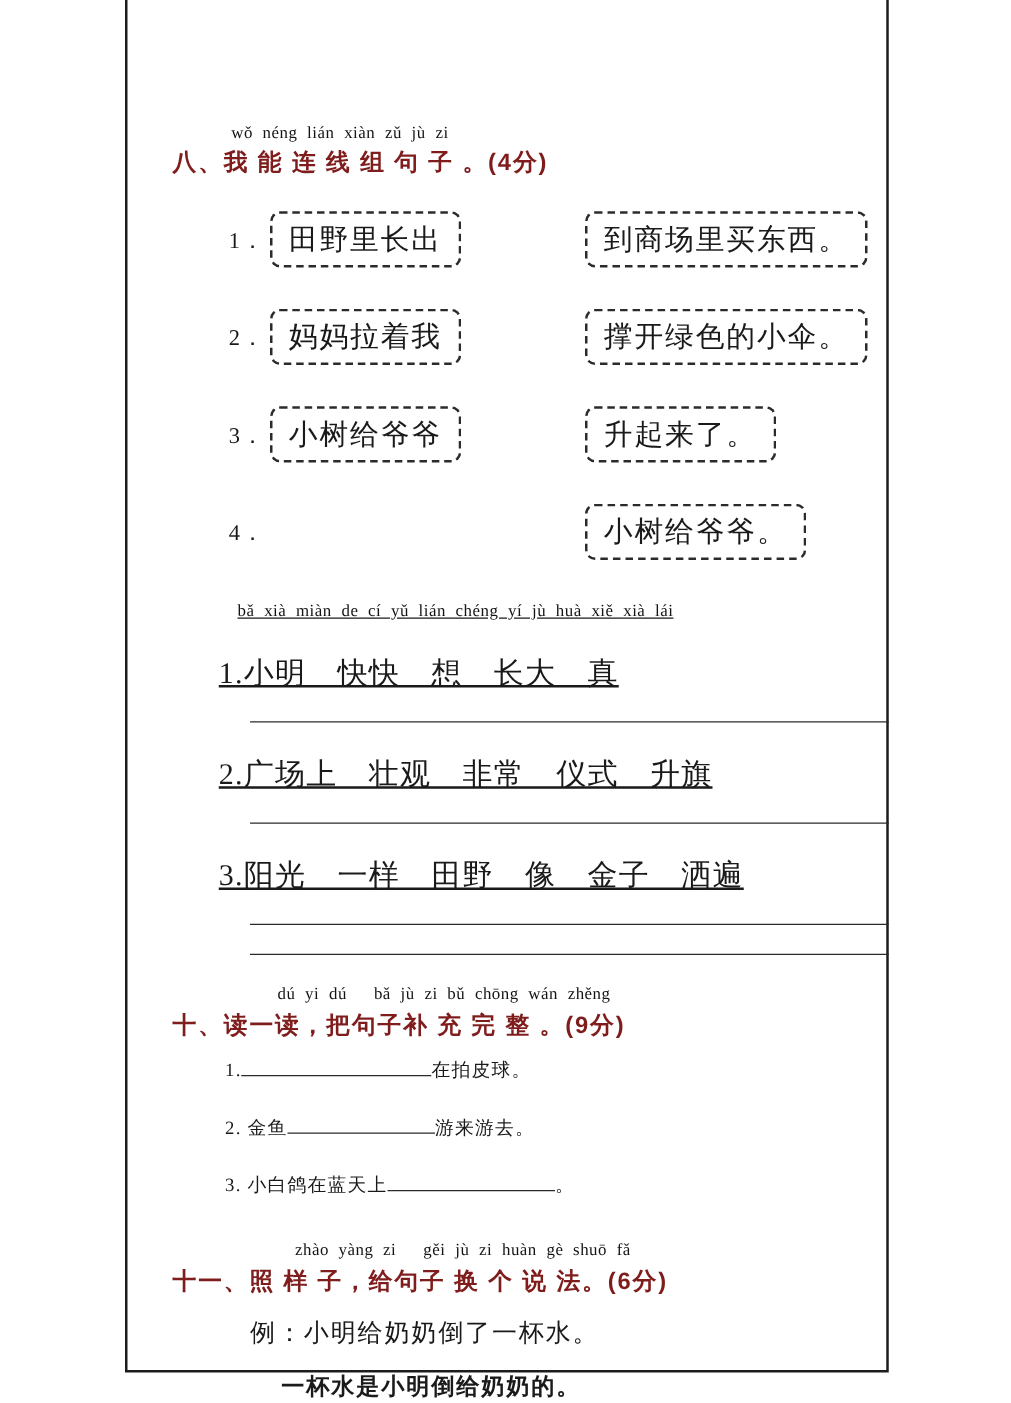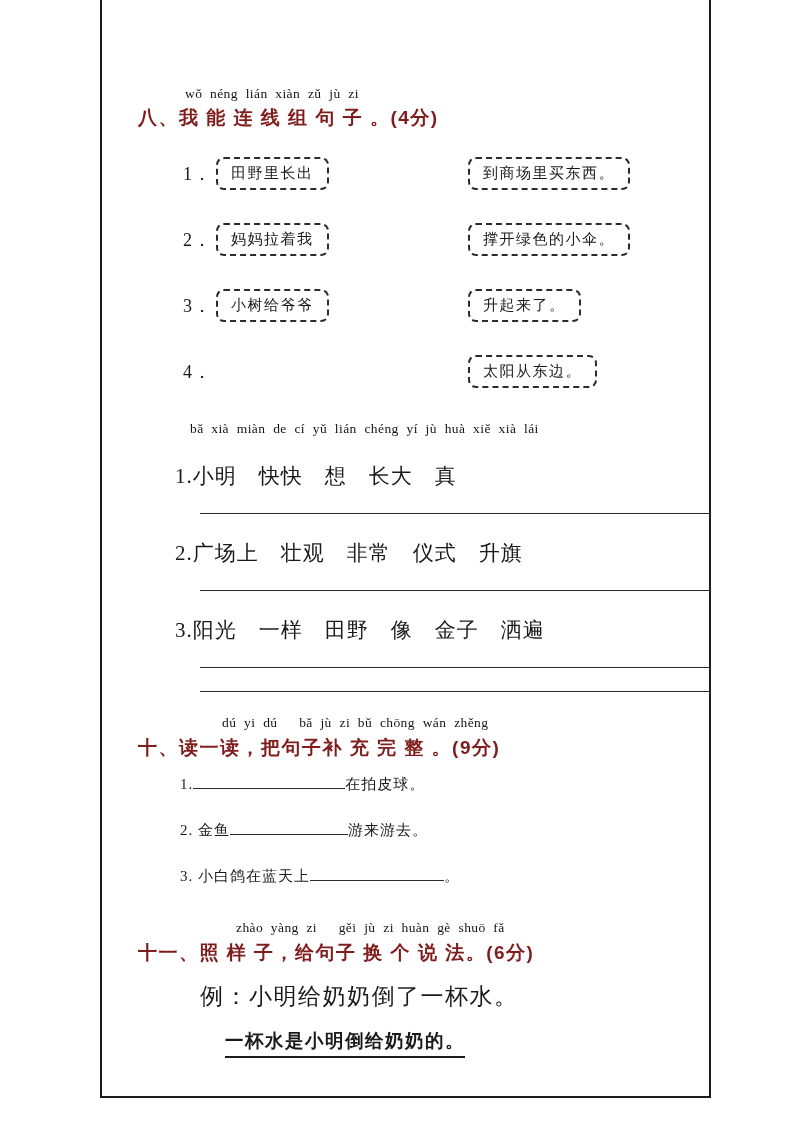--- a/index.html
+++ b/index.html
@@ -17,21 +17,21 @@
   .frame {
     position: absolute;
     left: 100px; top: -24px;
     width: 611px; height: 1122px;
     border: 2px solid #1c1c1c;
     pointer-events: none;
   }
 
   .content {
     position: absolute;
-    left: 100px; top: 0;
+    left: 100px; top: 12px;
     width: 611px; height: 1098px;
     padding: 86px 0 0 38px;
   }
 
   .pinyin {
     font-family: "Liberation Serif", "DejaVu Serif", serif;
     font-size: 13.5px;
     color: #141414;
     letter-spacing: .4px;
     word-spacing: 4px;
@@ -48,28 +48,28 @@
   
   .match-area { margin: 26px 0 0 45px; }
   .match-row { display: flex; align-items: center; margin-bottom: 33px; }
   .match-left { width: 285px; display: flex; align-items: center; }
   .num { font-size: 18px; margin-right: 4px; letter-spacing: 1px; }
   .dash-box {
     display: inline-block;
     padding: 5px 13px;
     border: 2px dashed #2b2b2b;
     border-radius: 8px;
-    font-size: 15px;
+    font-size: 23px;
     letter-spacing: 1.5px;
     background: #fff;
   }
 
   
-  .sec9 { margin-top: 20px; }
-  .w-item { font-size: 21px; letter-spacing: 1px; margin: 25px 0 0 37px; }
+  .sec9 { margin-top: 20px; text-decoration: underline; }
+  .w-item { font-size: 24px; letter-spacing: 1px; margin: 25px 0 0 37px; }
   .write-line {
     height: 0;
     border-bottom: 1.6px solid #2b2b2b;
     margin: 23px 0 0 62px;
     width: 511px;
   }
 
   
   .sec10 { margin-top: 22px; }
   .c-item { font-size: 15px; letter-spacing: 1px; margin: 13px 0 0 42px; height: 33px; }
@@ -78,21 +78,21 @@
     border-bottom: 1.6px solid #2b2b2b;
     height: 1em;
     vertical-align: baseline;
   }
   .blank-1 { width: 152px; }
   .blank-2 { width: 118px; }
   .blank-3 { width: 134px; }
 
   
   .sec11 { margin-top: 20px; }
-  .example { font-size: 23px; letter-spacing: 1.5px; margin: 15px 16px 0 62px; }
+  .example { font-size: 20px; letter-spacing: 1.5px; margin: 15px 16px 0 62px; }
   .answer {
     display: inline-block;
     font-size: 18.5px;
     font-weight: 600;
     letter-spacing: 1.5px;
     margin: 16px 0 0 87px;
     border-bottom: 2px solid #1c1c1c;
     padding-bottom: 3px;
   }
 </style>
@@ -130,21 +130,21 @@
             <span class="num">3．</span>
             <span class="dash-box">小树给爷爷</span>
           </div>
           <span class="dash-box">升起来了。</span>
         </div>
 
         <div class="match-row">
           <div class="match-left">
             <span class="num">4．</span>
           </div>
-          <span class="dash-box">太阳从东边。</span>
+          <span class="dash-box">小树给爷爷。</span>
         </div>
       </div>
     </section>
 
     <section class="sec9">
       <div class="pinyin" style="margin-left:52px">bǎ xià miàn de cí yǔ lián chéng yí jù huà xiě xià lái</div>
 
       <div class="w-item">1.小明　快快　想　长大　真</div>
       <div class="write-line"></div>
 

